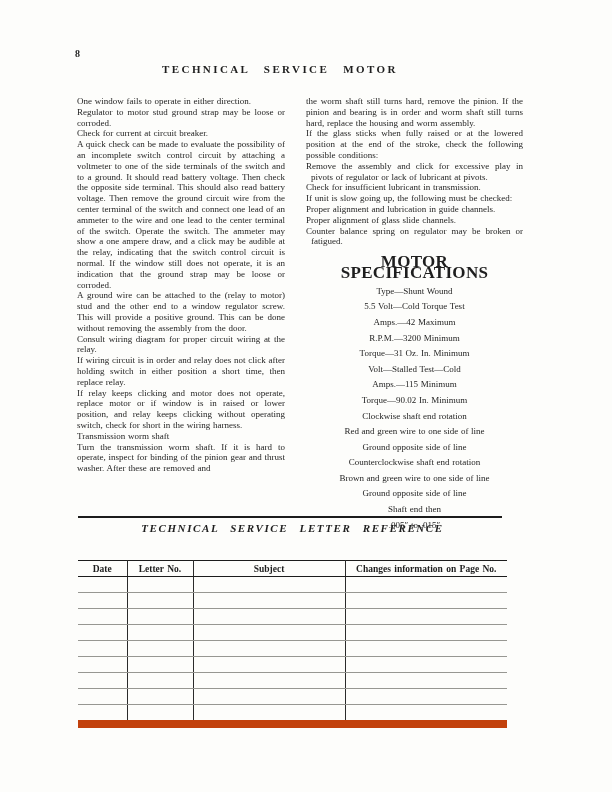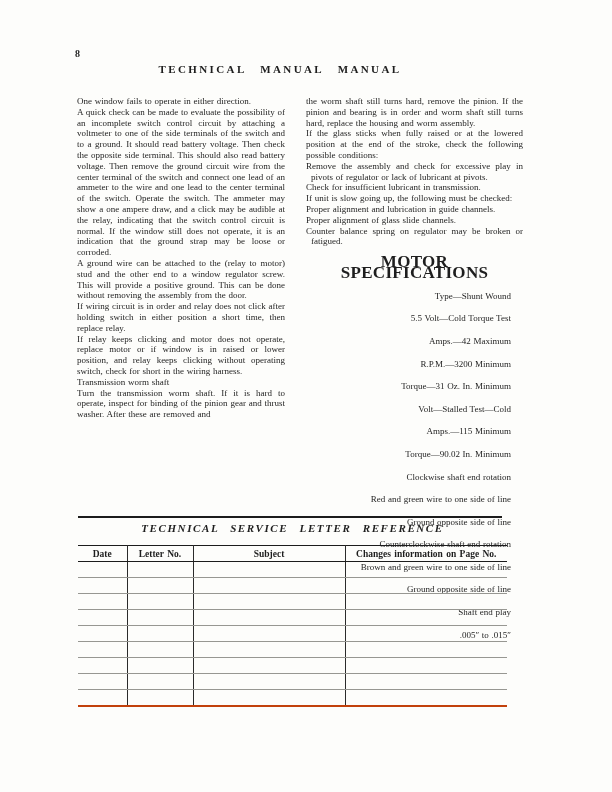--- a/index.html
+++ b/index.html
@@ -19,63 +19,66 @@
   .col p { margin:0; word-spacing:0.5px; }
   .i0 { margin-left:0; }
   .i1 { margin-left:12px; }
   .i1c { margin-left:12px; padding-left:5px; text-indent:-5px; }
   .gap-before { margin-top:5px; }
   .specs-heading {
     margin:10px 0 7px 0; font-size:17px; font-weight:bold;
     letter-spacing:0.3px; word-spacing:2px; text-align:center;
   }
   .specs { line-height:10.6px; }
-  .specs p { margin:12px; text-align:right; word-spacing:0.4px; }
+  .specs p { margin:5px; text-align:center; word-spacing:0.4px; }
   .s0 { margin-left:0; } .s1 { margin-left:10px; } .s2 { margin-left:19px; }
   .rule-above-table { position:absolute; left:78px; top:516px; width:424px; height:2px; background:#1c1c1c; }
   .table-title {
     position:absolute; left:78px; top:522px; width:429px; text-align:center;
     font-size:11px; font-weight:bold; letter-spacing:1.6px; word-spacing:7px; white-space:nowrap;font-style:italic;
   }
   table.ref-table {
-    position:absolute; left:78px; top:545px; width:429px;
+    position:absolute; left:78px; top:560px; width:429px;
     border-collapse:collapse; table-layout:fixed;
-    border-top:1.6px solid #1c1c1c; border-bottom:2px solid #c2410c;
+    border-top:1.6px solid #1c1c1c; border-bottom:8px solid #c2410c;
   }
   table.ref-table th {
     font-size:9.5px; font-weight:bold; height:15px; padding:0 2px;
     text-align:center; vertical-align:middle;
     border-bottom:1.8px solid #1c1c1c; word-spacing:1px;
   }
   table.ref-table td { height:15px; padding:0; border-bottom:1px solid #979792; }
   table.ref-table th + th, table.ref-table td + td { border-left:1.2px solid #2b2b2b; }
   table.ref-table tbody tr:last-child td { border-bottom:none; }
 </style>
 </head>
 <body>
 
 <div class="page">
 
   <div class="page-number">8</div>
-  <div class="page-title">TECHNICAL  MANUAL  MANUAL</div>
+  <div class="page-title">TECHNICAL  SERVICE  MOTOR</div>
 
   <div class="col col-left">
     <p class="i0">One window fails to operate in either direction.</p>
+    <p class="i1">Regulator to motor stud ground strap may be loose or corroded.</p>
+    <p class="i0">Check for current at circuit breaker.</p>
     <p class="i1">A quick check can be made to evaluate the possibility of an incomplete switch control circuit by attaching a voltmeter to one of the side terminals of the switch and to a ground. It should read battery voltage. Then check the opposite side terminal. This should also read battery voltage. Then remove the ground circuit wire from the center terminal of the switch and connect one lead of an ammeter to the wire and one lead to the center terminal of the switch. Operate the switch. The ammeter may show a one ampere draw, and a click may be audible at the relay, indicating that the switch control circuit is normal. If the window still does not operate, it is an indication that the ground strap may be loose or corroded.</p>
     <p class="i1">A ground wire can be attached to the (relay to motor) stud and the other end to a window regulator screw. This will provide a positive ground. This can be done without removing the assembly from the door.</p>
+    <p class="i1">Consult wiring diagram for proper circuit wiring at the relay.</p>
     <p class="i1">If wiring circuit is in order and relay does not click after holding switch in either position a short time, then replace relay.</p>
     <p class="i1">If relay keeps clicking and motor does not operate, replace motor or if window is in raised or lower position, and relay keeps clicking without operating switch, check for short in the wiring harness.</p>
     <p class="i0 gap-before">Transmission worm shaft</p>
     <p class="i1">Turn the transmission worm shaft. If it is hard to operate, inspect for binding of the pinion gear and thrust washer. After these are removed and</p>
   </div>
 
   <div class="col col-right">
     <p class="i1">the worm shaft still turns hard, remove the pinion. If the pinion and bearing is in order and worm shaft still turns hard, replace the housing and worm assembly.</p>
     <p class="i0">If the glass sticks when fully raised or at the lowered position at the end of the stroke, check the following possible conditions:</p>
-    <p class="i1c">Remove the assembly and check for excessive play in pivots of regulator or lack of lubricant at pivots.</p>
+    <p class="i1c">Remove the assembly and click for excessive play in pivots of regulator or lack of lubricant at pivots.</p>
     <p class="i1c">Check for insufficient lubricant in transmission.</p>
     <p class="i0">If unit is slow going up, the following must be checked:</p>
     <p class="i1c">Proper alignment and lubrication in guide channels.</p>
     <p class="i1c">Proper alignment of glass slide channels.</p>
     <p class="i1c">Counter balance spring on regulator may be broken or fatigued.</p>
 
     <h2 class="specs-heading">MOTOR  SPECIFICATIONS</h2>
 
     <div class="specs">
       <p class="s0">Type—Shunt Wound</p>
@@ -85,21 +88,21 @@
       <p class="s1">Torque—31 Oz. In. Minimum</p>
       <p class="s0">Volt—Stalled Test—Cold</p>
       <p class="s1">Amps.—115 Minimum</p>
       <p class="s1">Torque—90.02 In. Minimum</p>
       <p class="s1">Clockwise shaft end rotation</p>
       <p class="s2">Red and green wire to one side of line</p>
       <p class="s2">Ground opposite side of line</p>
       <p class="s1">Counterclockwise shaft end rotation</p>
       <p class="s2">Brown and green wire to one side of line</p>
       <p class="s2">Ground opposite side of line</p>
-      <p class="s0">Shaft end play</p>
+      <p class="s0">Shaft end then</p>
       <p class="s1">.005″ to .015″</p>
     </div>
   </div>
 
   <div class="rule-above-table"></div>
   <div class="table-title">TECHNICAL  SERVICE  LETTER  REFERENCE</div>
 
   <table class="ref-table">
     <colgroup>
       <col style="width:49px">

